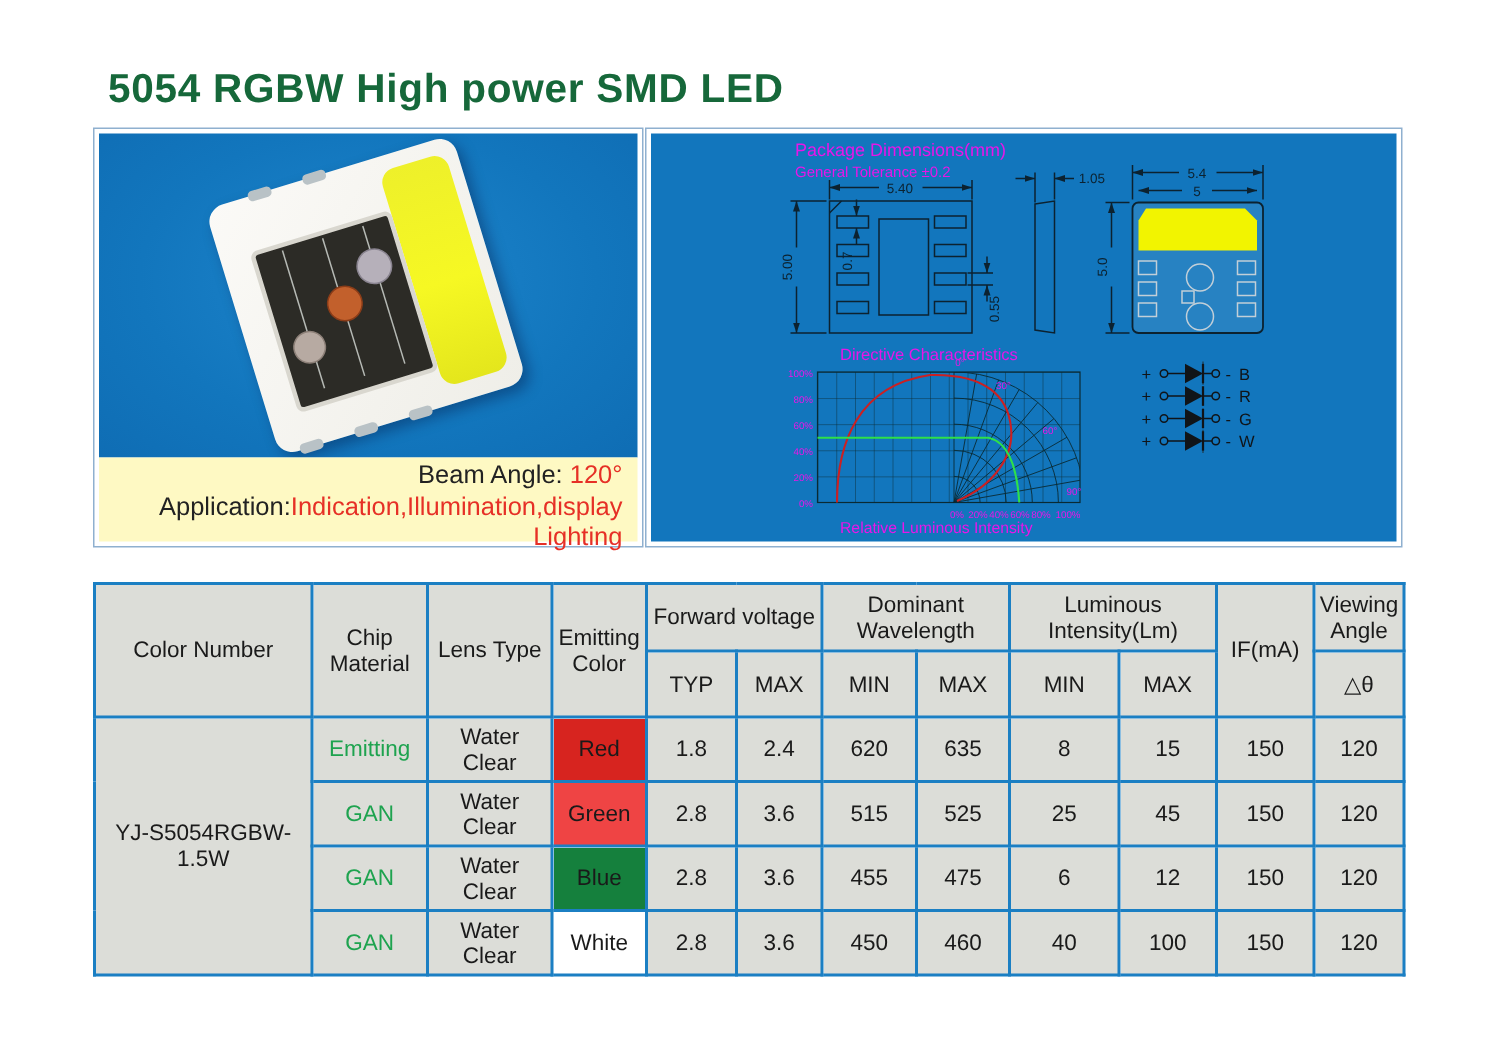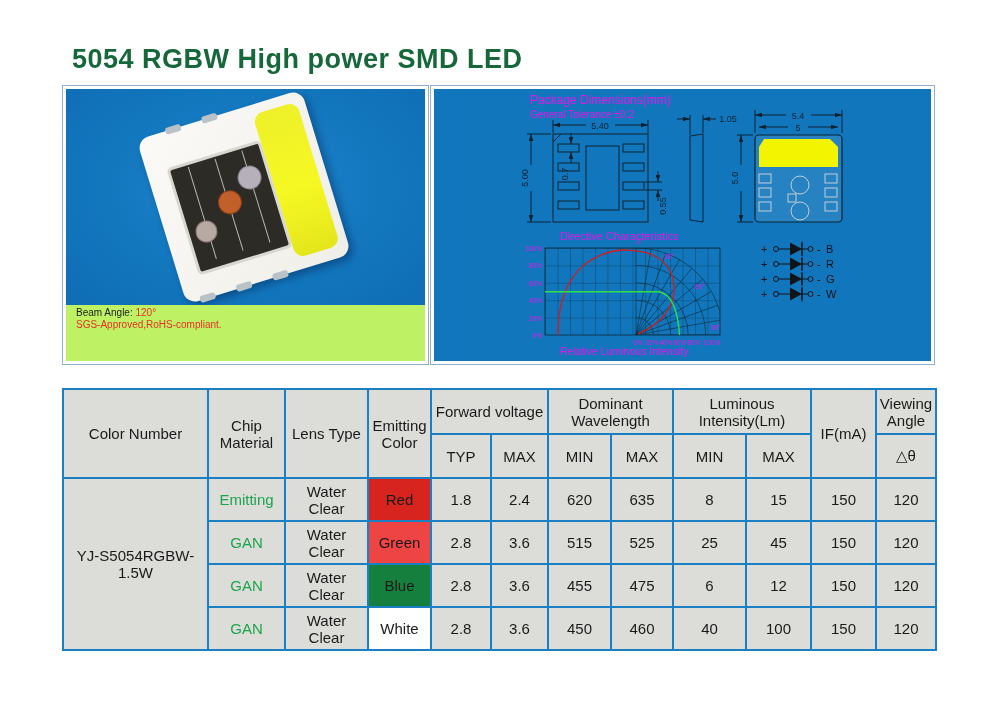--- a/index.html
+++ b/index.html
@@ -2,21 +2,21 @@
 <html><head>
 <meta charset="utf-8">
 <style>
   html,body{margin:0;padding:0;background:#ffffff;}
   .page{position:relative;width:1000px;height:704px;background:#ffffff;font-family:"Liberation Sans",sans-serif;overflow:hidden;padding-left:16px;}
   .title{position:absolute;left:72px;top:44px;font-size:27px;font-weight:bold;color:#16683a;letter-spacing:0.5px;}
   .panel{position:absolute;background:#ffffff;border:1px solid #8fb0cf;padding:3px;box-sizing:border-box;}
   .panel-left{left:62px;top:85px;width:367px;height:280px;}
   .panel-right{left:430px;top:85px;width:505px;height:280px;text-align:right;}
   .photo-area{position:relative;width:359px;height:216px;background:radial-gradient(ellipse at 50% 45%, #1e85cc 0%, #1276bd 60%, #0f6db4 100%);overflow:hidden;}
-  .caption{position:relative;width:359px;height:56px;background:#bef264;padding:2px 10px;box-sizing:border-box;font-size:10px;line-height:1.22;color:#222222;}
+  .caption{position:relative;width:359px;height:56px;background:#fef9c3;padding:2px 10px;box-sizing:border-box;font-size:17px;line-height:1.22;color:#222222;text-align:right;}
   .caption .red{color:#e63026;}
   
   .led-chip{position:absolute;left:92px;top:22px;width:172px;height:172px;transform:rotate(-17deg);background:linear-gradient(135deg,#fbfaf7,#efeee8);border-radius:12px;box-shadow:3px 5px 9px rgba(0,10,50,0.35);}
   .led-phosphor{position:absolute;right:8px;top:10px;width:46px;height:150px;background:linear-gradient(180deg,#eef02a,#f6f823 55%,#e4e61c);border-radius:10px;}
   .led-cavity{position:absolute;left:20px;top:36px;width:92px;height:106px;background:#2c2b26;border-radius:5px;border:3px solid #d9d7cf;}
   .die{position:absolute;border-radius:50%;}
   .die-red{left:36px;top:36px;width:22px;height:22px;background:#c2602c;border:1px solid #8a3c18;}
   .die-s1{left:6px;top:58px;width:20px;height:20px;background:#b7aaa2;border:1px solid #8d8078;}
   .die-s2{left:62px;top:18px;width:22px;height:22px;background:#b6b0ba;border:1px solid #8a8490;}
   .wire{position:absolute;top:2px;width:1px;height:96px;background:#cfd4cf;opacity:0.85;}
@@ -52,21 +52,21 @@
         </div>
         <div class="notch" style="left:14px;bottom:-3px;"></div>
         <div class="notch" style="left:52px;bottom:-3px;"></div>
         <div class="notch" style="left:90px;bottom:-3px;"></div>
         <div class="notch" style="left:30px;top:-3px;"></div>
         <div class="notch" style="left:68px;top:-3px;"></div>
       </div>
     </div>
     <div class="caption">
       <div><span>Beam Angle: </span><span class="red">120°</span></div>
-      <div class="red">SGS-Approved,RoHS-compliant.</div>
+      <div><span>Application:</span><span class="red">Indication,Illumination,display Lighting</span></div>
     </div>
   </div>
 
   <div class="panel panel-right">
     <svg width="497" height="272" viewBox="0 0 497 272" style="background:#1276bd;display:block;">
       <defs>
         <marker id="ah" viewBox="0 0 6 4" refX="6" refY="2" markerWidth="7" markerHeight="5" orient="auto-start-reverse">
             <path d="M0,0 L6,2 L0,4 z" fill="#0c2230"></path>
           </marker>
         <pattern id="grid" x="111" y="159" width="12.5" height="17.4" patternUnits="userSpaceOnUse">

